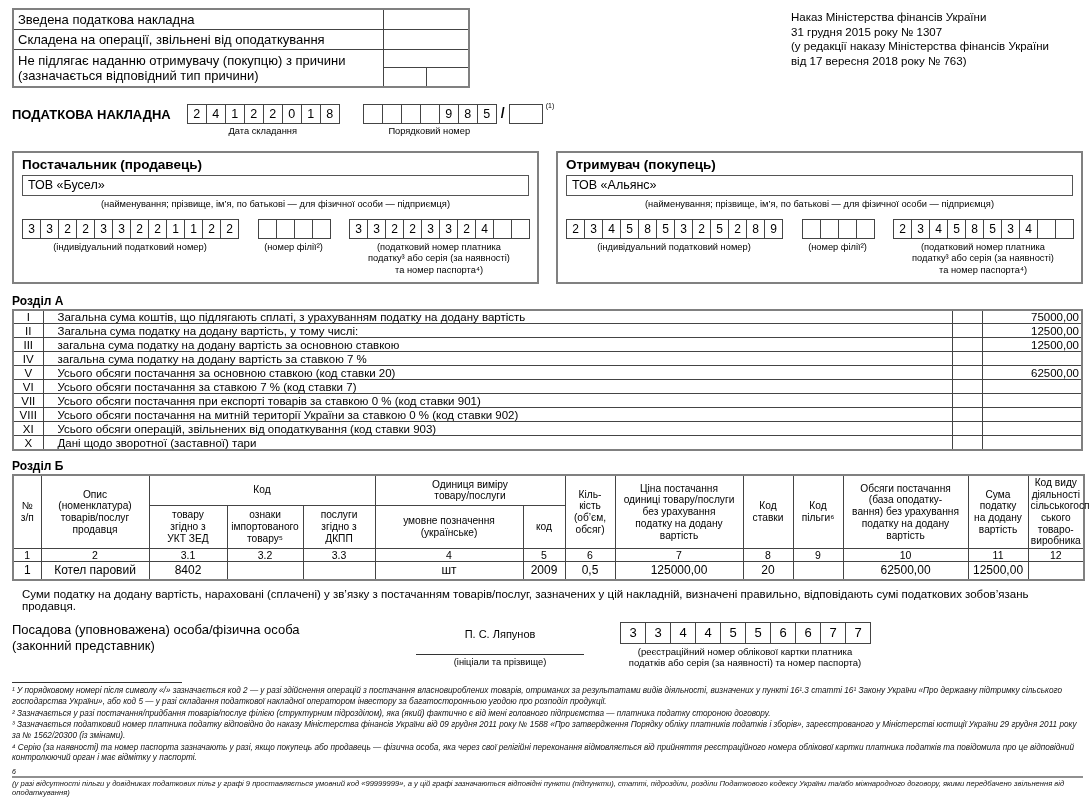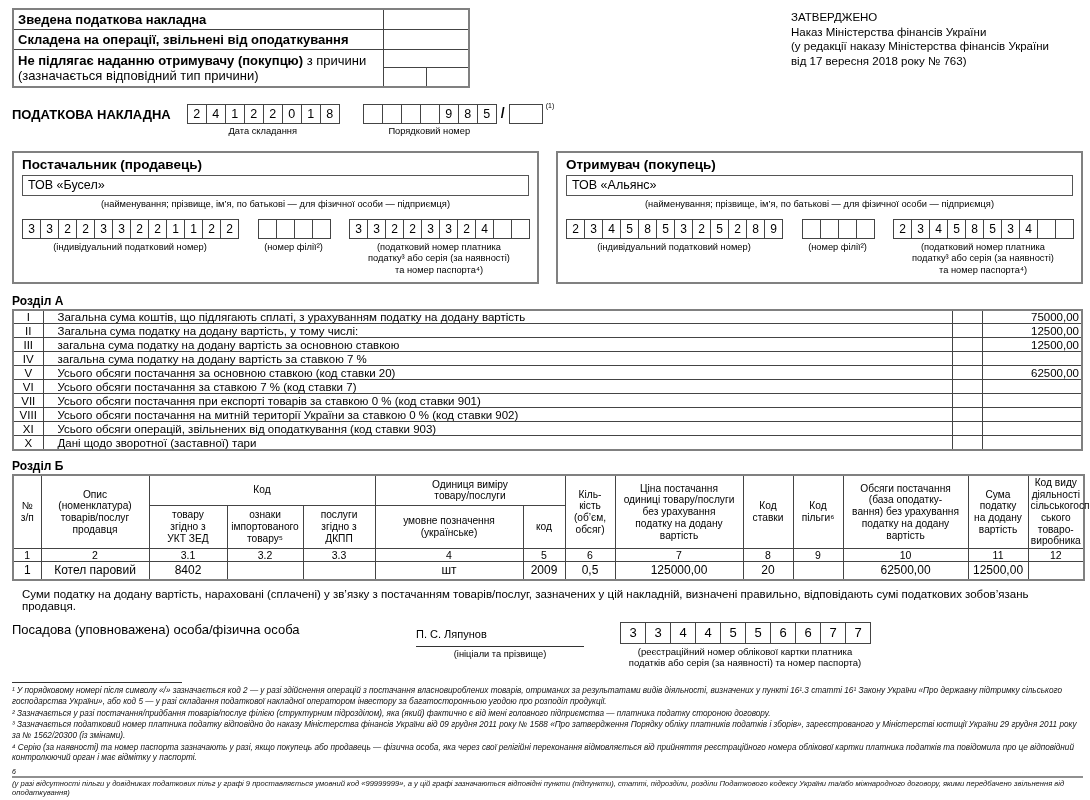--- a/index.html
+++ b/index.html
@@ -9,21 +9,21 @@
     font-family:"Liberation Sans", sans-serif; color:#000;
     position:relative; padding:8px 7px 0 12px;
   }
   
   .top-row { display:flex; align-items:flex-start; }
   table.type-table { border-collapse:collapse; width:458px; }
   table.type-table td { border:1px solid #444; font-size:13px; vertical-align:middle; }
   table.type-table { border:2px solid #808080; }
   table.type-table td.lbl { padding:1px 4px; }
   table.type-table td.box { width:43px; height:20px; }
-  .b { font-weight:bold;margin-top:22px; }
+  .b { font-weight:normal;margin-top:22px; }
   .approved { margin-left:auto; width:292px; font-size:11.5px; line-height:1.28; padding-top:2px; }
 
   
   .title-row { display:flex; margin-top:16px; align-items:flex-start; }
   .tn-title { font-weight:bold; font-size:13px; margin-right:16px; margin-top:3px; white-space:nowrap; }
   .cells { display:flex; }
   .cell { width:20px; height:20px; border:1px solid #444; margin-right:-1px;
           display:flex; align-items:center; justify-content:center; font-size:12.5px; background:#fff; }
   .group { display:flex; flex-direction:column; align-items:center; }
   .caption { font-size:9.3px; text-align:center; margin-top:2px; line-height:1.2; }
@@ -56,21 +56,21 @@
   table.secB th { font-weight:normal; font-size:10.2px; text-align:center; vertical-align:middle;
                   padding:1px 2px; white-space:pre-line; line-height:1.15; }
   table.secB td.num { font-size:10.5px; height:13px; text-align:center; padding:0; }
   table.secB td.dat { font-size:12px; height:18px; text-align:center; padding:0 2px; }
 
   
   .statement { margin-top:7px; font-size:11.5px; padding-left:10px; }
   .sig-row { display:flex; margin-top:10px; align-items:flex-start;gap:24px; }
   .role { width:372px; font-size:13px; line-height:1.25; }
   .sig-block { width:168px; margin-left:8px; margin-top:6px; display:flex; flex-direction:column; align-items:center; }
-  .sig-name { font-size:11px; width:100%; text-align:left; border-bottom:1px solid #333; padding-bottom:6px; }
+  .sig-name { font-size:11px; width:100%; text-align:center; border-bottom:1px solid #333; padding-bottom:14px; }
   .reg-block { margin-left:12px; display:flex; flex-direction:column; align-items:center; }
   .reg-block .cell { width:26px; height:22px; font-size:13px; }
   .reg-block .caption { font-size:9.5px; }
 
   
   .fn-divider-left { width:170px; border-top:1px solid #333; margin-top:14px; }
   .footnotes { margin-top:3px; font-style:italic; font-size:8.2px; line-height:1.3; color:#111; }
   .footnotes p { margin-bottom:1px; }
   .fn6-marker { font-style:italic; font-size:7px; margin-top:4px; }
   .fn-divider-full { width:1071px; border-top:2px solid #909090; margin-top:1px; }
@@ -102,22 +102,22 @@
       </td>
       <td class="box" colspan="2" style="height:18px"></td>
     </tr>
     <tr>
       <td class="box"></td>
       <td class="box"></td>
     </tr>
   </tbody>
     </table>
   <div class="approved">
-    <div>ЗАТВЕРДЖЕНО</div>
     <div>Наказ Міністерства фінансів України</div>
+    <div>31 грудня 2015 року № 1307</div>
     <div>(у редакції наказу Міністерства фінансів України</div>
     <div>від 17 вересня 2018 року № 763)</div>
   </div>
 </div>
 
 <div class="title-row">
   <div class="tn-title">ПОДАТКОВА НАКЛАДНА</div>
   <div class="group">
     <div class="cells">
         <div class="cell">2</div>
@@ -426,20 +426,21 @@
     <td class="dat"></td>
   </tr>
 </tbody>
   </table>
 
 <div class="statement">Суми податку на додану вартість, нараховані (сплачені) у зв’язку з постачанням товарів/послуг, зазначених у цій накладній, визначені правильно, відповідають сумі податкових зобов’язань продавця.</div>
 
 <div class="sig-row">
   <div class="role">
     <div>Посадова (уповноважена) особа/фізична особа</div>
+    <div>(законний представник)</div>
   </div>
   <div class="sig-block">
     <div class="sig-name">П. С. Ляпунов</div>
     <div class="caption">(ініціали та прізвище)</div>
   </div>
   <div class="reg-block">
     <div class="cells">
         <div class="cell">3</div>
         <div class="cell">3</div>
         <div class="cell">4</div>

